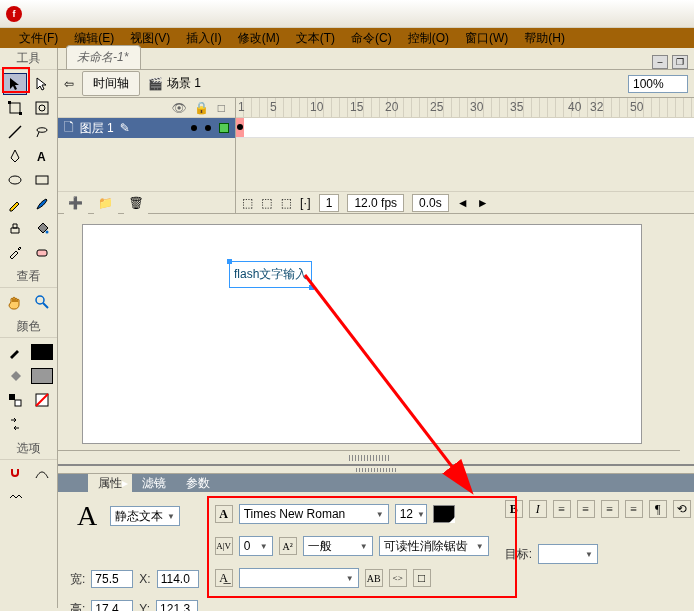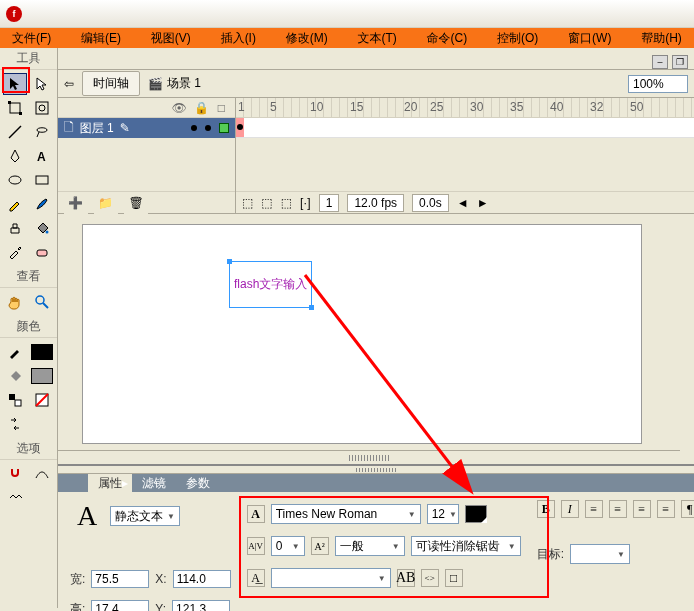--- a/index.html
+++ b/index.html
@@ -4,21 +4,21 @@
 <style>
 * { margin: 0; padding: 0; box-sizing: border-box; font-family: "Microsoft YaHei", SimSun, Arial, sans-serif; font-size: 12px; }
 body { width: 694px; height: 611px; background: #ece9d8; overflow: hidden; position: relative; }
 
 
 .titlebar { height: 28px; background: linear-gradient(#fff, #e8e4d8); display: flex; align-items: center; padding: 0 6px; border-bottom: 1px solid #d4d0c0; }
 .app-icon { width: 16px; height: 16px; background: #c00; border-radius: 50%; display: flex; align-items: center; justify-content: center; color: #fff; font-size: 9px; font-weight: bold; margin-right: 6px; }
 .title-text { color: #333; }
 
 
-.menubar { height: 20px; display: flex; align-items: center; padding: 0 4px; background: #f97316; justify-content: space-between; }
+.menubar { height: 20px; display: flex; align-items: center; padding: 0 11px; background: #a16207; }
 .menubar span { padding: 2px 8px; cursor: default; }
 
 
 .left-panel { position: absolute; left: 0; top: 48px; width: 58px; height: 560px; background: #ece9d8; border-right: 1px solid #aca899; }
 .panel-hdr { text-align: center; padding: 2px 0; color: #555; border-bottom: 1px solid #d4d0c0; }
 .tool-grid { display: grid; grid-template-columns: 1fr 1fr; gap: 2px; padding: 3px; }
 .tool-btn { width: 24px; height: 22px; background: #ece9d8; border: 1px solid transparent; display: flex; align-items: center; justify-content: center; cursor: pointer; }
 .tool-btn.sel { border: 1px solid #0a246a; background: #b6bdd2; }
 .tool-btn svg { width: 16px; height: 16px; }
 .color-swatch { width: 24px; height: 16px; border: 1px solid #000; }
@@ -49,21 +49,21 @@
 .ruler span { position: absolute; top: 2px; }
 .frame-track { height: 20px; background: #fff; border-bottom: 1px solid #e0e0e0; position: relative; }
 .playhead { position: absolute; left: 0; top: 0; width: 8px; height: 100%; background: #f99; }
 .keyframe { position: absolute; left: 1px; top: 6px; width: 6px; height: 6px; background: #000; border-radius: 50%; }
 .frames-foot { margin-top: auto; height: 22px; border-top: 1px solid #d4d0c0; display: flex; align-items: center; gap: 8px; padding: 0 6px; font-size: 11px; }
 .frames-foot .val { border: 1px solid #aca899; padding: 1px 6px; background: #fff; }
 
 
 .stage-wrap { position: absolute; left: 58px; top: 214px; right: 0; height: 250px; background: #ece9d8; overflow: hidden; }
 .stage { position: absolute; left: 24px; top: 10px; width: 560px; height: 220px; background: #fff; border: 1px solid #999; }
-.text-obj { position: absolute; left: 146px; top: 36px; border: 1px solid #39f; background: #fff; padding: 14px 4px; color: #a21caf; }
+.text-obj { position: absolute; left: 146px; top: 36px; border: 1px solid #39f; background: #fff; padding: 4px 4px; color: #0c4a6e; }
 .text-obj::before, .text-obj::after { content: ''; position: absolute; width: 5px; height: 5px; background: #39f; }
 .text-obj::before { left: -3px; top: -3px; }
 .text-obj::after { right: -3px; bottom: -3px; }
 .stage-scroll { position: absolute; left: 0; right: 14px; bottom: 0; height: 14px; background: #ece9d8; border-top: 1px solid #aca899; display: flex; align-items: center; justify-content: center; }
 .stage-grip { width: 40px; height: 6px; background: repeating-linear-gradient(90deg, #888, #888 1px, transparent 1px, transparent 3px); }
 
 
 .red-arrow { position: absolute; pointer-events: none; z-index: 50; }
 
 
@@ -71,21 +71,21 @@
 .props-grip { height: 8px; background: #ece9d8; border-bottom: 1px solid #aca899; position: relative; }
 .props-grip::after { content: ''; position: absolute; left: 50%; top: 2px; width: 40px; height: 4px; margin-left: -20px; background: repeating-linear-gradient(90deg, #888, #888 1px, transparent 1px, transparent 3px); }
 .props-tabs { height: 18px; background: #7a8a9a; display: flex; align-items: center; gap: 0; padding-left: 30px; }
 .props-tab { padding: 2px 10px; color: #ffffff; }
 .props-tab.active { background: #ece9d8; color: #333; }
 .props-body { padding: 8px 12px; display: flex; gap: 12px; position: relative; }
 .red-box { border: 2px solid #f00; position: absolute; }
 .big-A { font-family: "Times New Roman", serif; font-size: 28px; width: 34px; text-align: center; }
 .dd { height: 20px; border: 1px solid #7f9db9; background: #fff; display: inline-flex; align-items: center; padding: 0 4px; }
 .dd .arr { margin-left: auto; font-size: 8px; color: #555; padding-left: 4px; }
-.num-in { width: 58px; height: 18px; border: 1px solid #7f9db9; background: #fff; padding: 0 3px; }
+.num-in { width: 42px; height: 18px; border: 1px solid #7f9db9; background: #fff; padding: 0 3px; }
 .row { display: flex; align-items: center; gap: 6px; margin-bottom: 6px; }
 .lbl { color: #333; }
 .fmt-btn { width: 18px; height: 18px; border: 1px solid #aca899; background: #ece9d8; display: inline-flex; align-items: center; justify-content: center; font-family: "Times New Roman"; }
 .color-chip { width: 22px; height: 18px; background: #000; border: 1px solid #888; position: relative; }
 .color-chip::after { content: ''; position: absolute; right: -1px; bottom: -1px; border: 3px solid transparent; border-top-color: #fff; border-left-color: #fff; transform: rotate(180deg); }
 .chk { display: flex; align-items: center; gap: 3px; }
 
 
 .red-sel { position: absolute; border: 2px solid #f00; pointer-events: none; z-index: 40; }
 </style>
@@ -263,20 +263,21 @@
         <svg viewBox="0 0 16 16">
           <path d="M3 8l3-3 3 3 3-3 3 3" fill="none" stroke="#000"></path>
         </svg>
       </div>
   </div>
 </div>
 
 <div class="red-sel" style="left:2px; top:67px; width:28px; height:26px;"></div>
 
 <div class="doc-tabs">
+  <div class="doc-tab">未命名-1*</div>
   <div class="doc-ctrl">
     <div class="win-btn">–</div>
     <div class="win-btn">❐</div>
   </div>
 </div>
 
 <div class="tl-head">
   <div>⇦</div>
   <div class="tl-btn">时间轴</div>
   <div class="scene-lbl">
@@ -308,25 +309,25 @@
       <span class="tool-btn">📁</span>
       <span class="tool-btn">🗑</span>
     </div>
   </div>
   <div class="frames-col">
     <div class="ruler">
       <span style="left:2px">1</span>
       <span style="left:34px">5</span>
       <span style="left:74px">10</span>
       <span style="left:114px">15</span>
-      <span style="left:168px">20</span>
+      <span style="left:149px">20</span>
       <span style="left:194px">25</span>
       <span style="left:234px">30</span>
       <span style="left:274px">35</span>
-      <span style="left:314px">40</span>
+      <span style="left:332px">40</span>
       <span style="left:354px">32</span>
       <span style="left:394px">50</span>
     </div>
     <div class="frame-track">
       <div class="playhead"></div>
       <div class="keyframe"></div>
     </div>
     <div class="frames-foot">
       <span>⬚</span>
       <span>⬚</span>
@@ -421,21 +422,21 @@
             <span>可读性消除锯齿</span>
             <span class="arr">▼</span>
           </div>
       </div>
       <div class="row">
         <span class="fmt-btn">A͟</span>
         <div class="dd" style="width:120px">
             <span></span>
             <span class="arr">▼</span>
           </div>
-        <span class="fmt-btn" style="font-size:14px">AB</span>
+        <span class="fmt-btn" style="font-size:10px">AB</span>
         <span class="fmt-btn" style="font-size:9px">&lt;&gt;</span>
         <span class="fmt-btn">□</span>
       </div>
     </div>
 
     <div style="display:flex;flex-direction:column;gap:6px;">
       <div class="row">
         <span class="fmt-btn" style="font-weight:bold">B</span>
         <span class="fmt-btn" style="font-style:italic">I</span>
         <span class="fmt-btn">≡</span>

